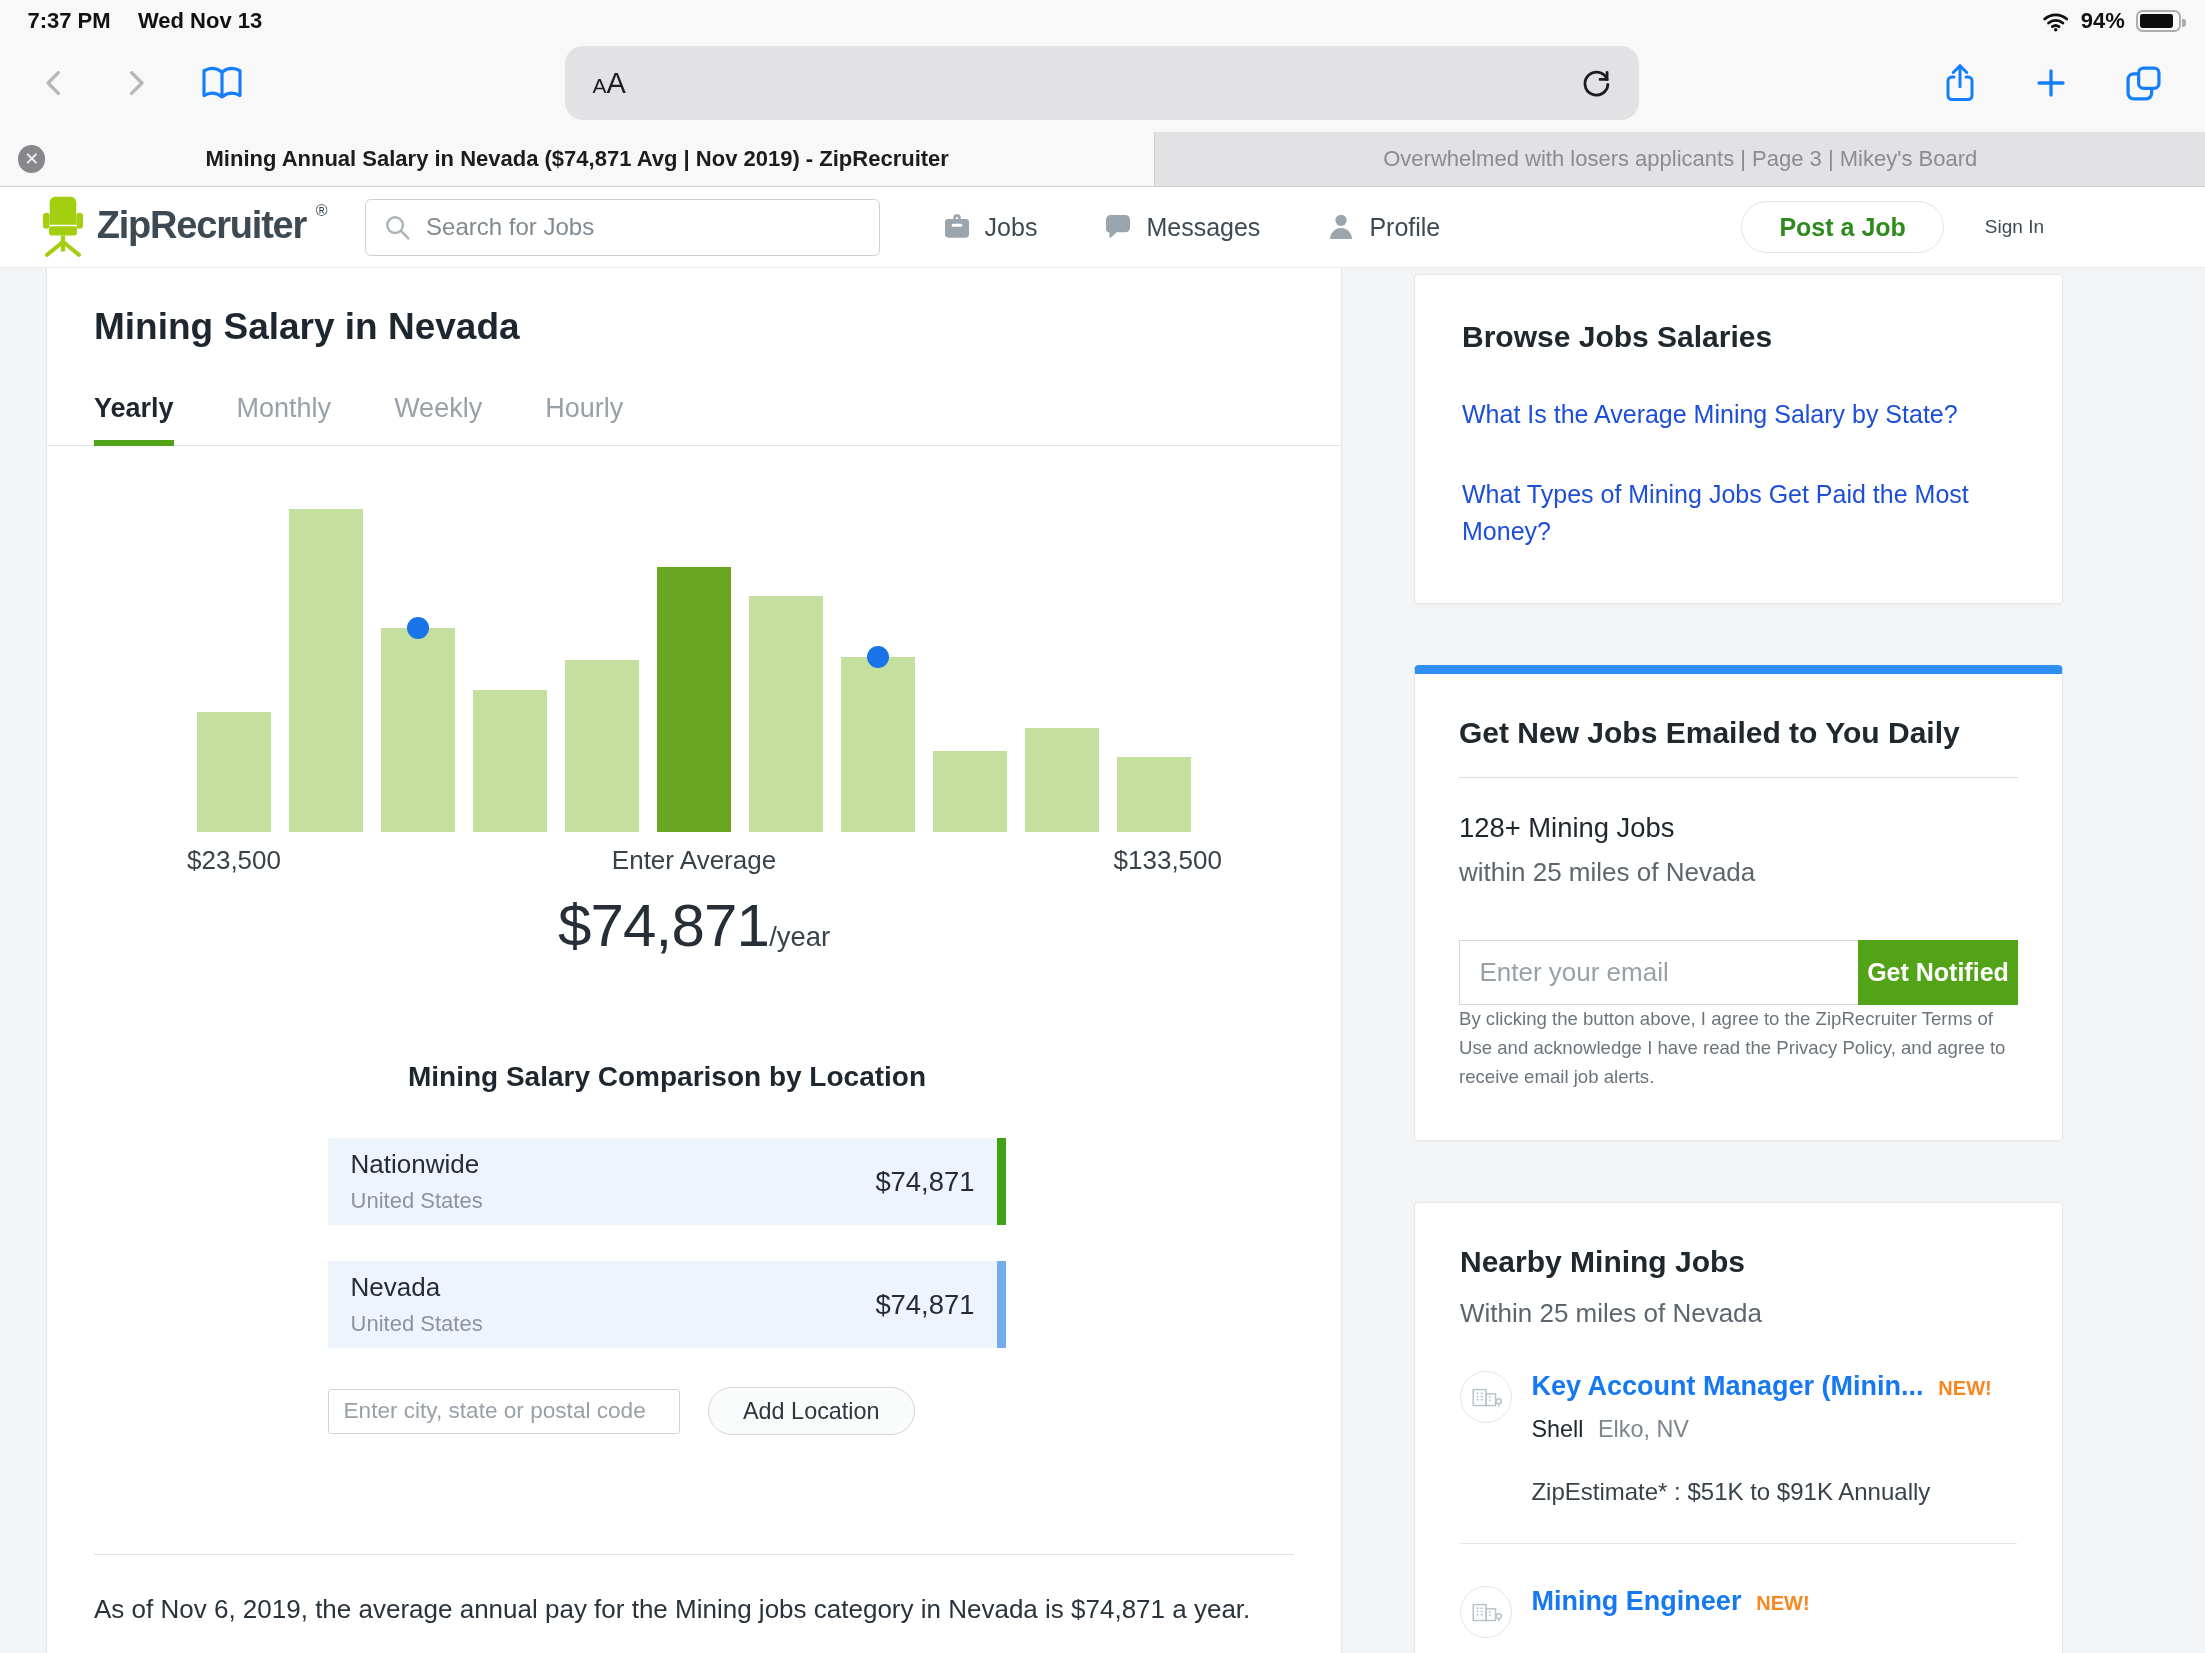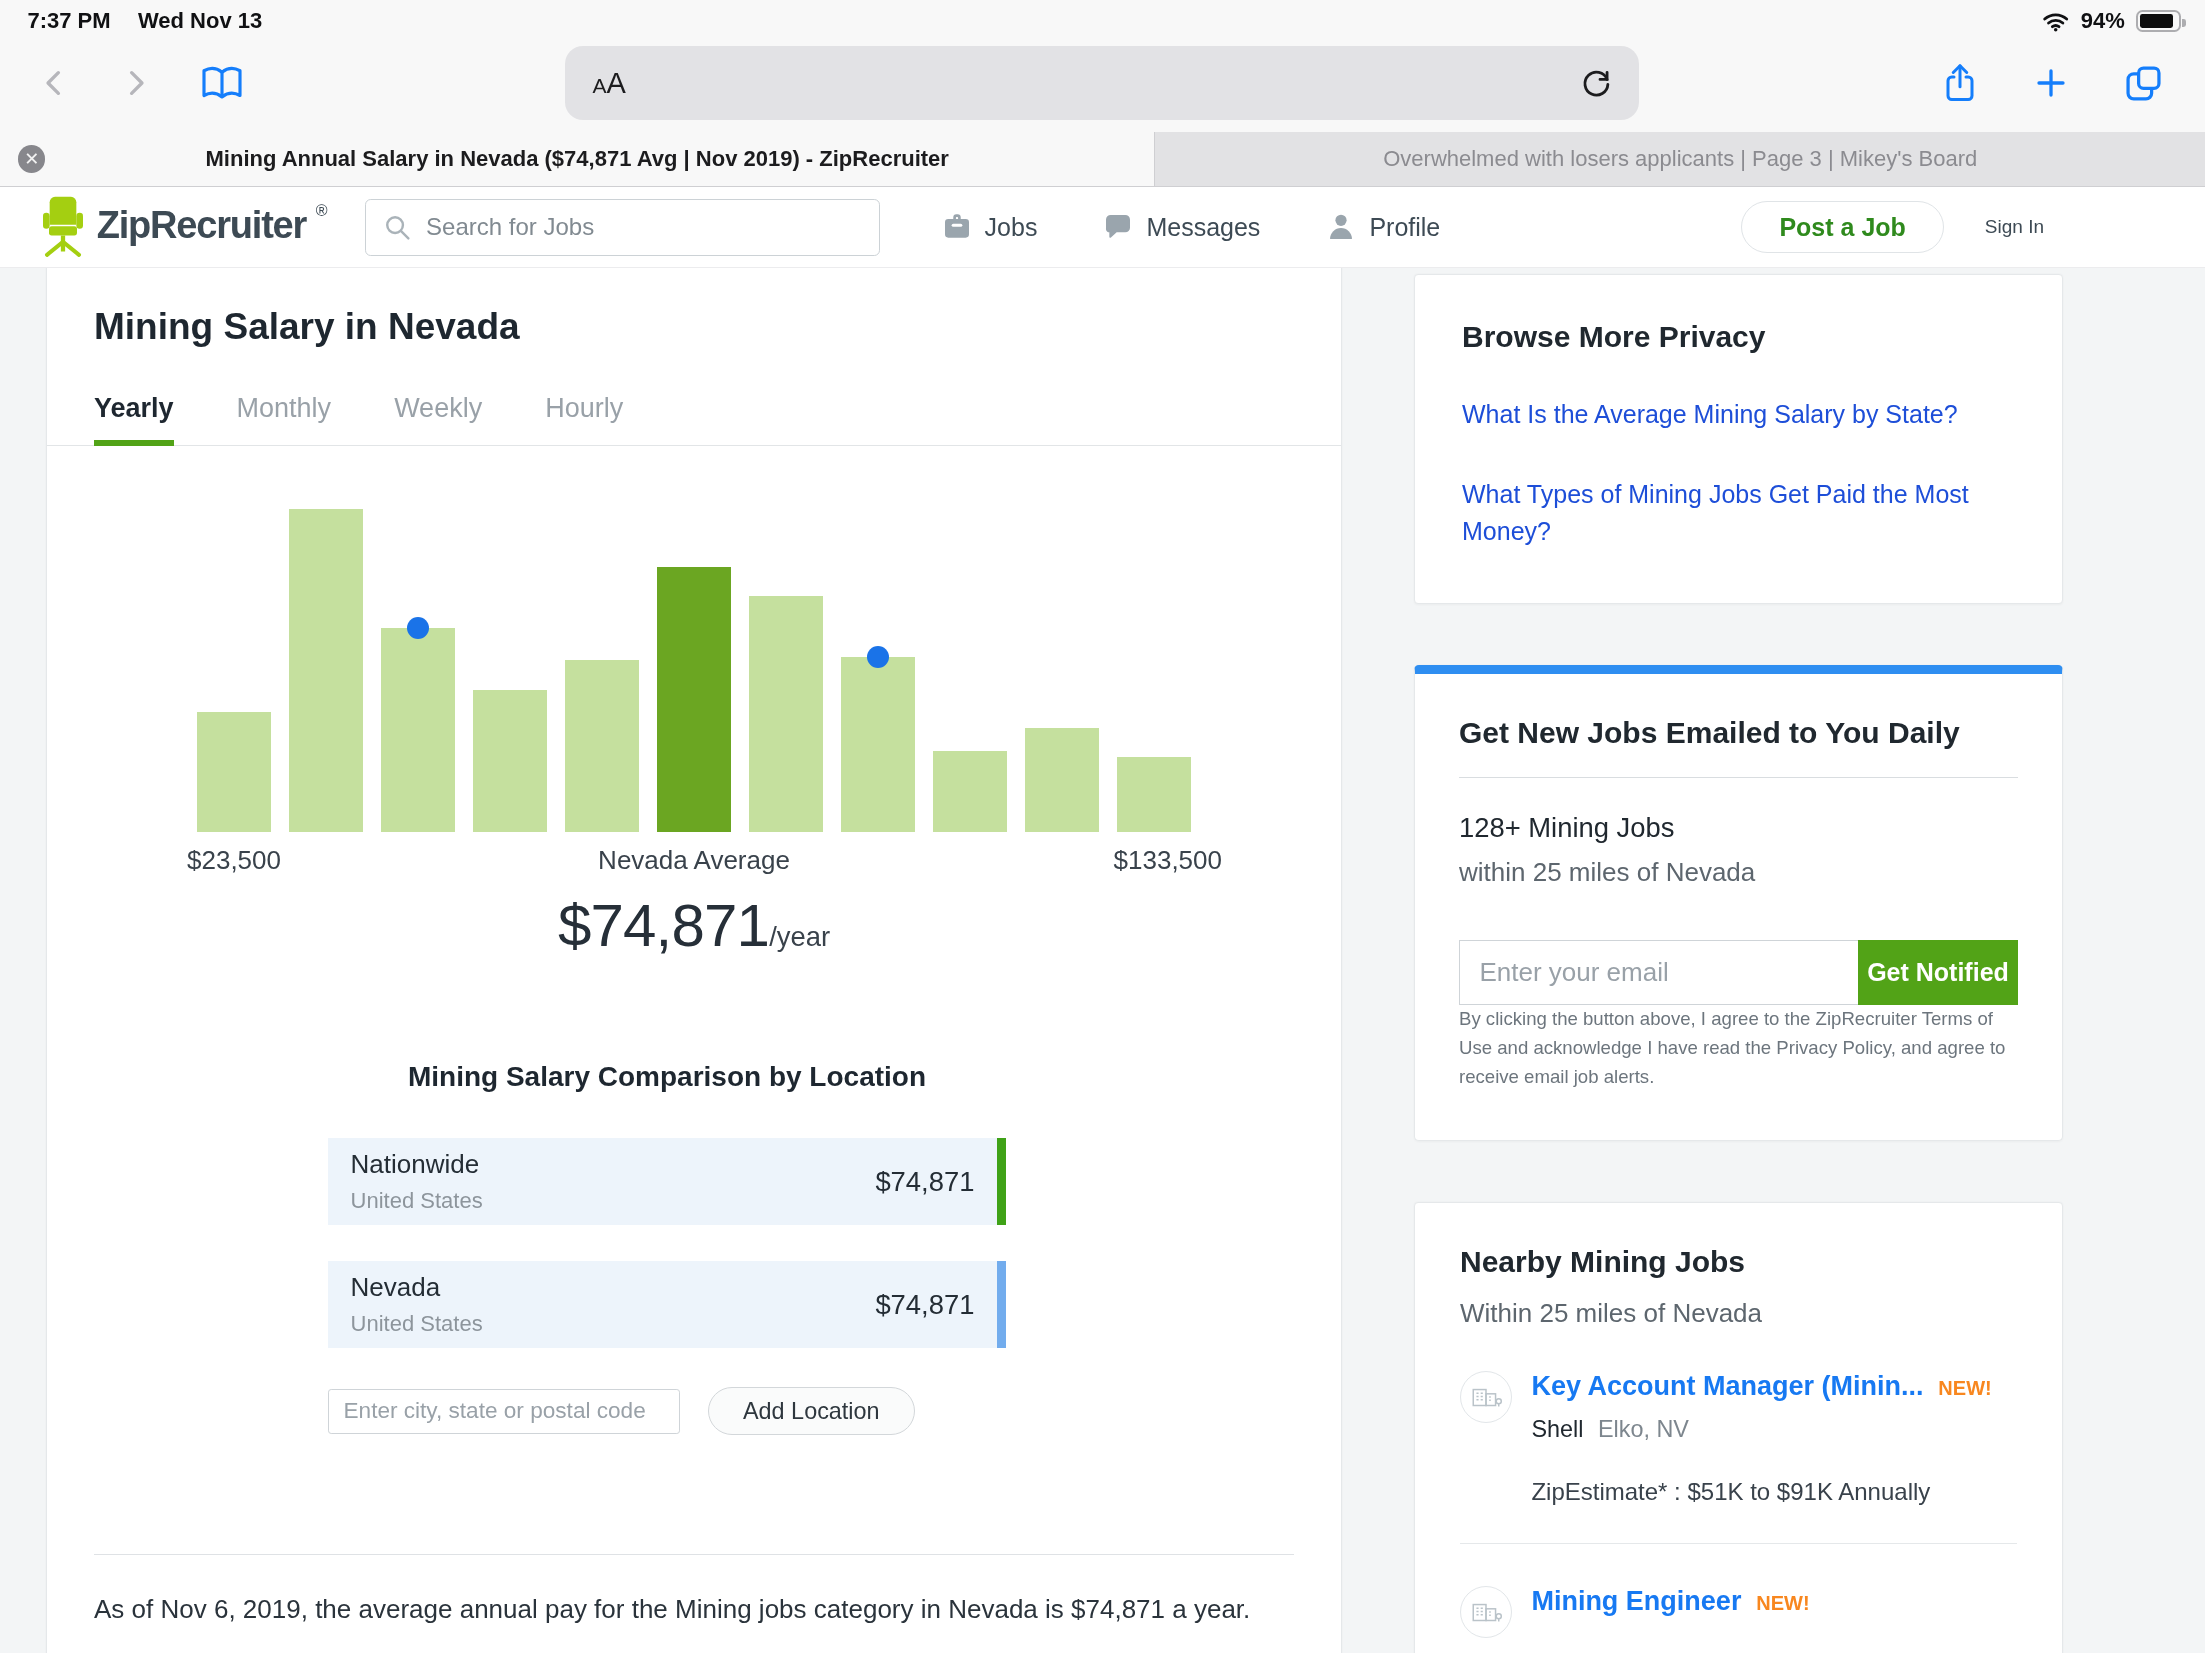--- a/index.html
+++ b/index.html
@@ -309,21 +309,21 @@
           <div class="bar" style="height: 73%; background: rgb(197, 224, 158);"></div>
           <div class="bar" style="height: 54%; background: rgb(197, 224, 158);">
             <div class="marker" style="background: rgb(26, 115, 232);"></div>
           </div>
           <div class="bar" style="height: 25%; background: rgb(197, 224, 158);"></div>
           <div class="bar" style="height: 32%; background: rgb(197, 224, 158);"></div>
           <div class="bar" style="height: 23%; background: rgb(197, 224, 158);"></div>
         </div>
       <div class="chart-labels">
         <span class="cl min">$23,500</span>
-        <span class="cl mid">Nevada Average</span>
+        <span class="cl mid">Enter Average</span>
         <span class="cl max">$133,500</span>
       </div>
       <div class="avg">
         <span class="avg-val">$74,871</span><span class="avg-unit">/year</span>
       </div>
     </div>
 
     <div class="cmp">
       <h2>Mining Salary Comparison by Location</h2>
 
@@ -349,21 +349,21 @@
       </div>
     </div>
 
     <hr class="m-divider">
     <p class="footnote">As of Nov 6, 2019, the average annual pay for the Mining jobs category in Nevada is $74,871 a year.</p>
   </div>
 
   <div class="sidebar">
 
     <div class="card cardA">
-      <h3>Browse More Privacy</h3>
+      <h3>Browse Jobs Salaries</h3>
       <a class="bm-link">What Is the Average Mining Salary by State?</a>
       <a class="bm-link">What Types of Mining Jobs Get Paid the Most Money?</a>
     </div>
 
     <div class="card cardB">
       <h3>Get New Jobs Emailed to You Daily</h3>
       <hr class="b-div">
       <div class="jobs-count">128+ Mining Jobs</div>
       <div class="jobs-radius">within 25 miles of Nevada</div>
       <div class="emailrow">

